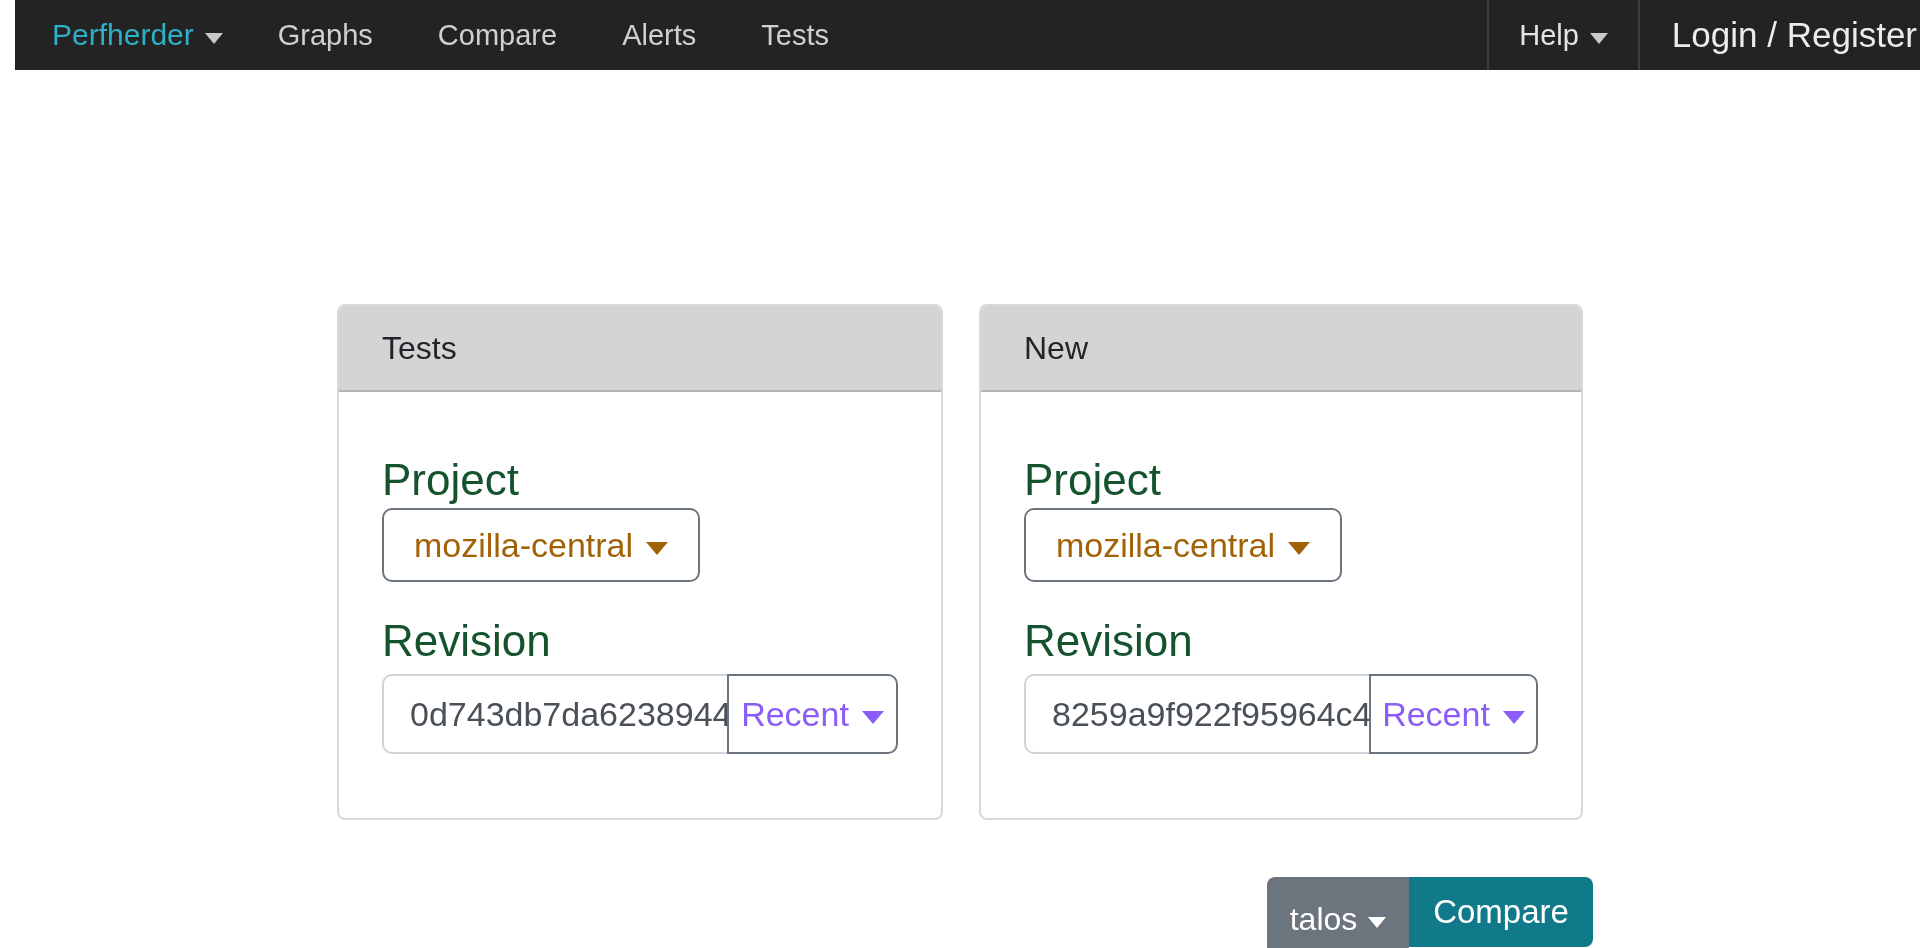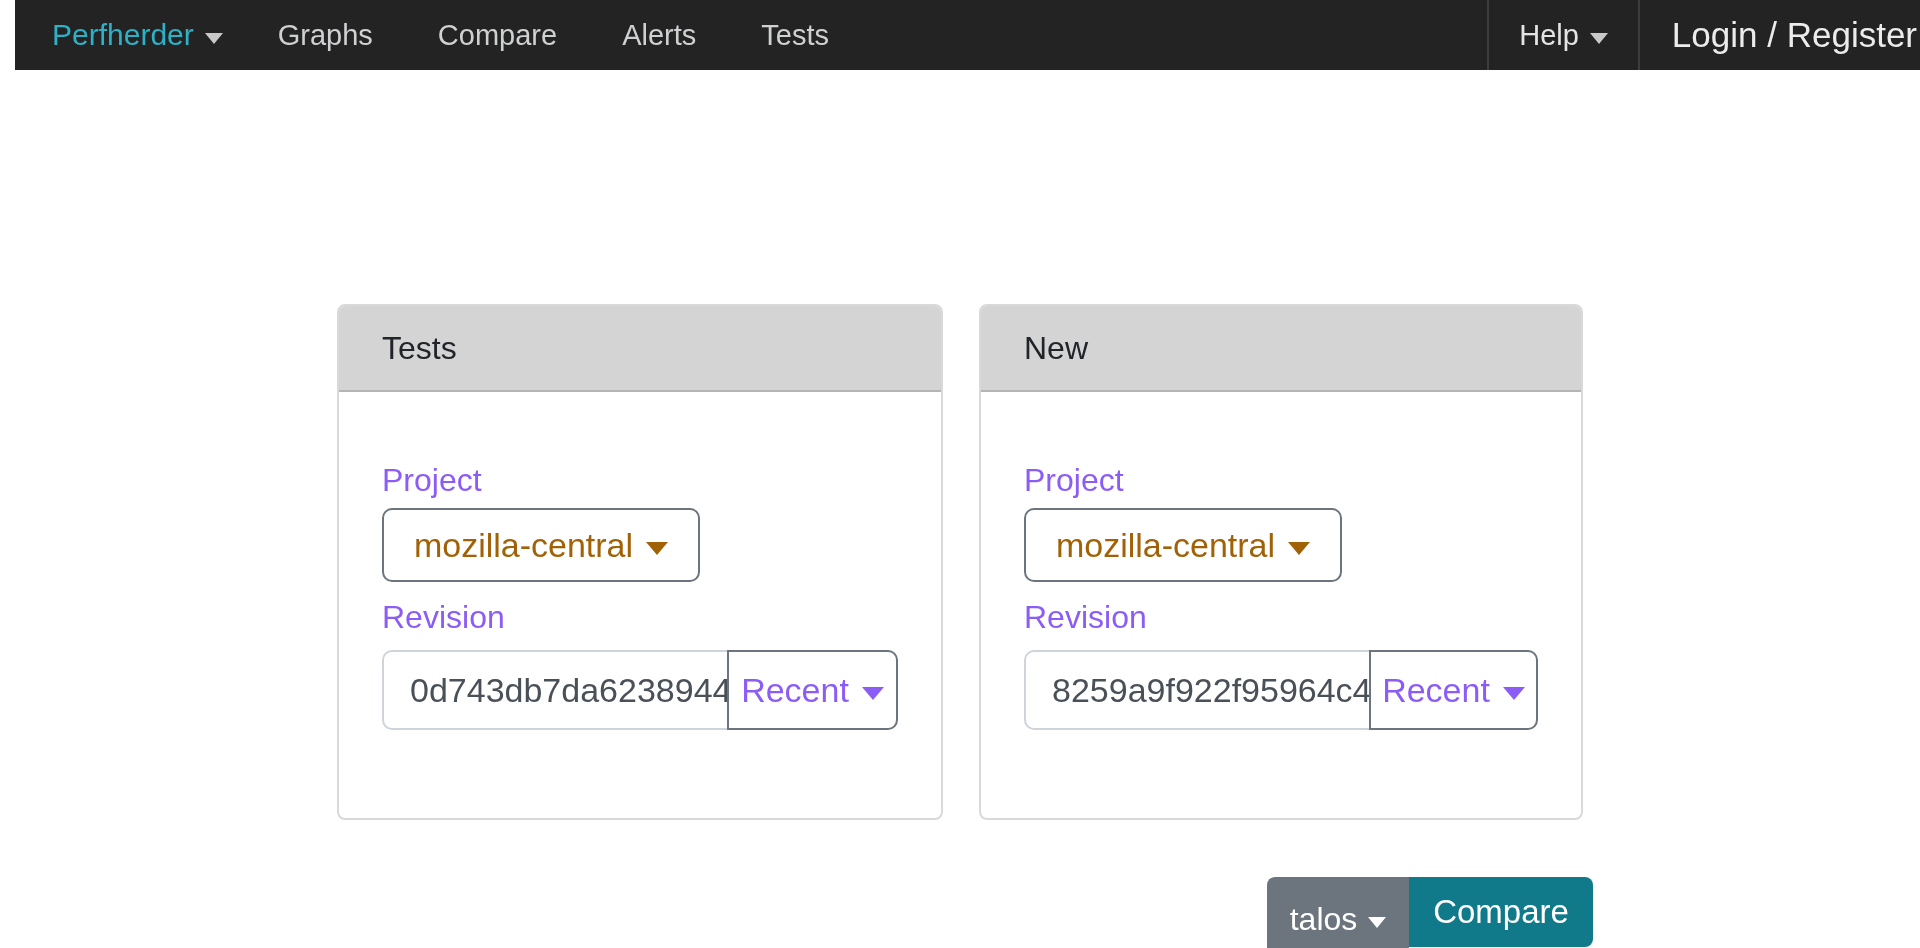--- a/index.html
+++ b/index.html
@@ -31,22 +31,22 @@
 
   
   .card { position:absolute; top:304px; width:606px; height:516px;
           background:#ffffff; border:2px solid #d9d9d9; border-radius:8px; }
   .card.base { left:337px; }
   .card.new  { left:979px; width:604px; }
   .card-header { height:86px; background:#d4d4d4; border-bottom:2px solid #b5b5b5;
                  border-radius:6px 6px 0 0; display:flex; align-items:center;
                  padding-left:43px; font-size:32px; color:#212529; }
   .card-body { padding:69px 43px 0 43px; }
-  .field-label { font-size:32px; color:#8b5cf6; line-height:38px; margin-bottom:9px; }
-  .revision-label { margin-top:16px; }
+  .field-label { font-size:44px; color:#14532d; line-height:38px; margin-bottom:9px; }
+  .revision-label { margin-top:40px; }
 
   .project-btn { display:inline-flex; align-items:center; justify-content:center;
                  width:318px; height:74px; background:#ffffff;
                  border:2px solid #6c757d; border-radius:10px;
                  color:#a16207; font-size:34px; cursor:pointer; }
 
   .input-group { display:flex; margin-top:14px; height:80px; }
   .revision-input { width:345px; height:80px; border:2px solid #ced4da;
                     border-right:none; border-radius:10px 0 0 10px;
                     padding:0 0 0 26px; font-size:34px; color:#495057;

